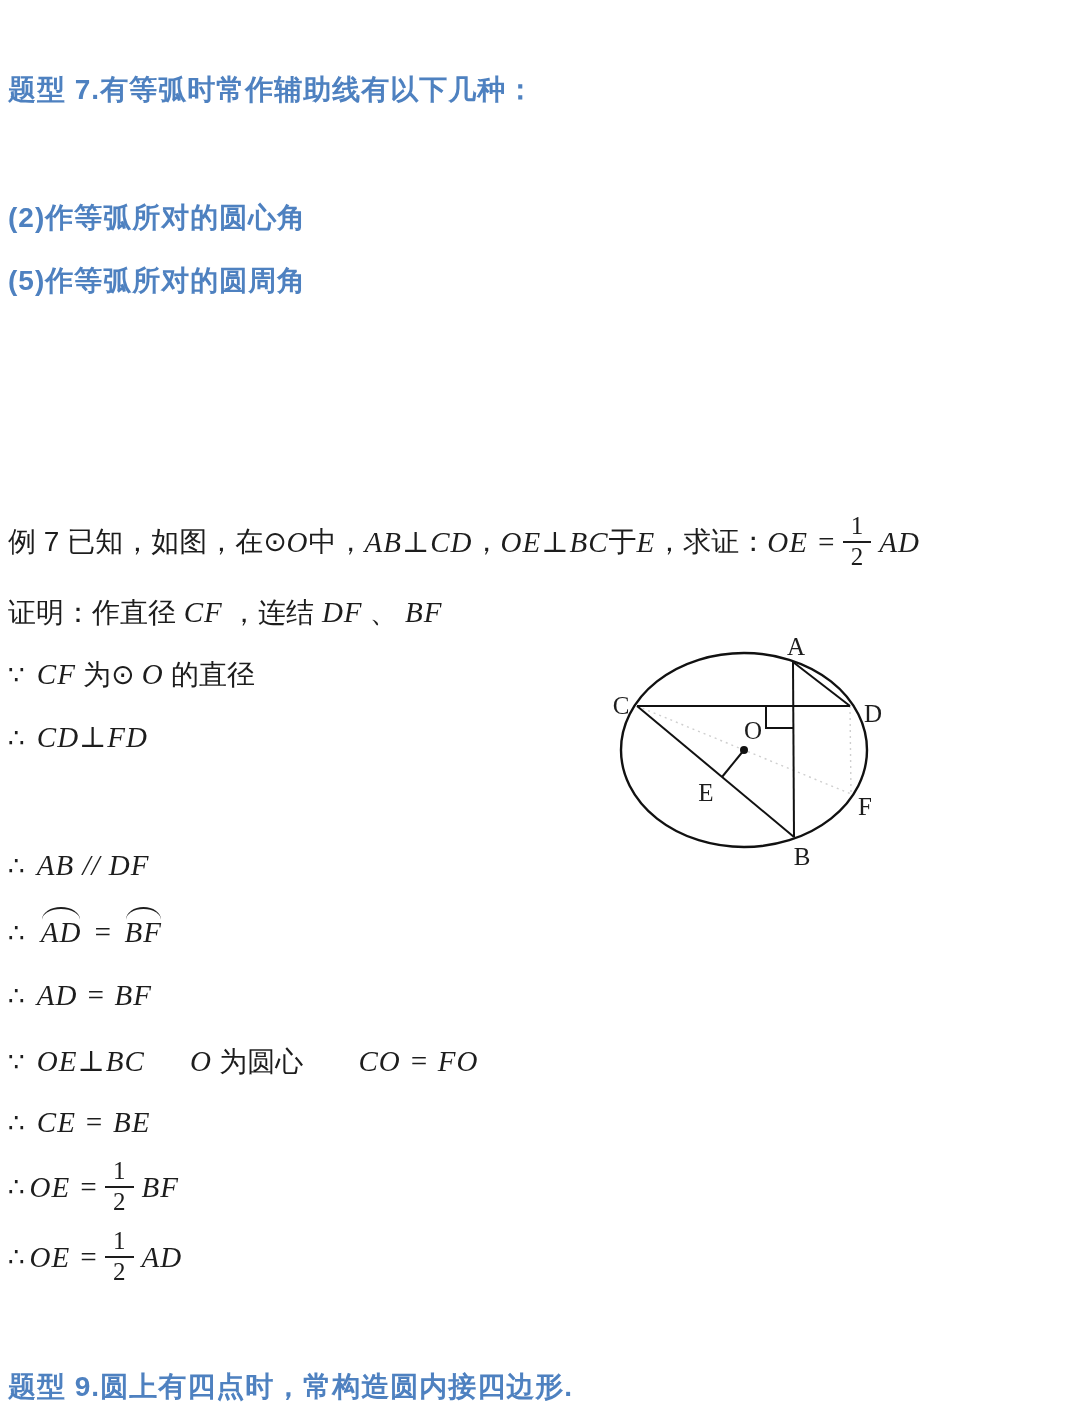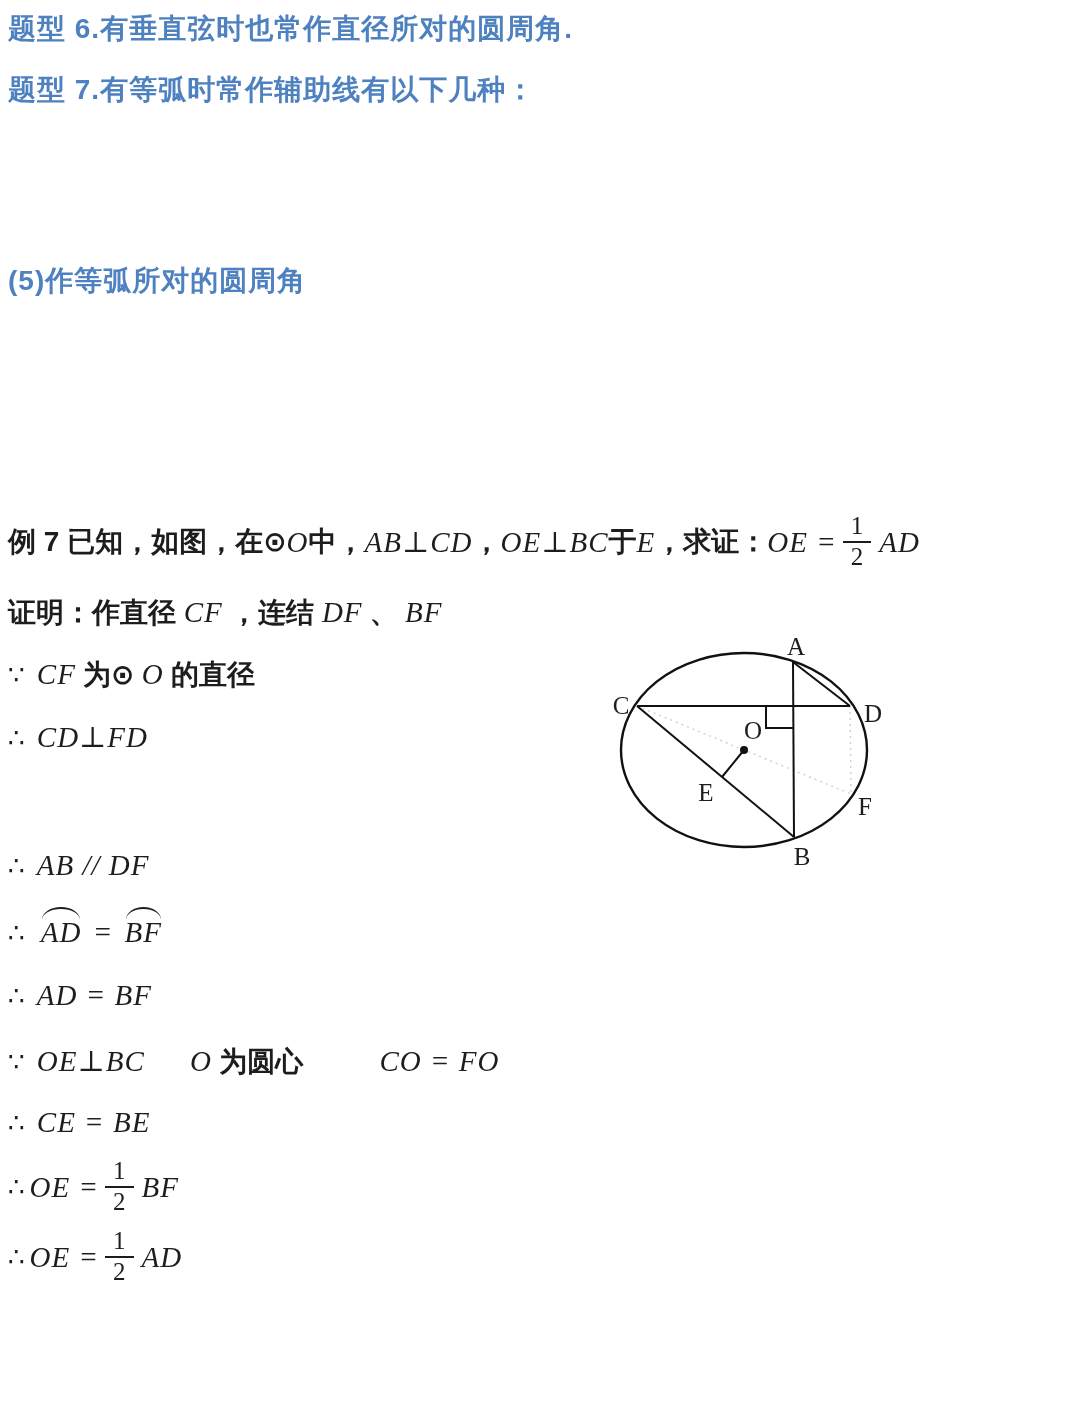--- a/index.html
+++ b/index.html
@@ -16,21 +16,21 @@
     font-family:"Liberation Sans","DejaVu Sans",sans-serif;
     font-weight:700;
     font-size:28px;
     color:#4e81c0;
     letter-spacing:1px;
   }
   .bodyline{font-size:29px;}
   .flexline{display:flex;align-items:center;}
   .zh{
     font-family:"Liberation Sans","DejaVu Sans",sans-serif;
-    font-weight:700;
+    font-weight:400;
     font-style:normal;
     font-size:28px;
   }
   .m{
     font-family:"Liberation Serif","DejaVu Serif",serif;
     font-style:italic;
     font-size:29px;
     letter-spacing:1px;
   }
   .sym{
@@ -60,35 +60,35 @@
     margin:0 4px;
   }
   .arc::before{
     content:"";
     position:absolute;
     left:1px;right:1px;top:-9px;height:11px;
     border-top:2.5px solid #1d1d1d;
     border-radius:50% 50% 0 0 / 100% 100% 0 0;
   }
   .gap-md{margin-left:38px;}
-  .gap-lg{margin-left:69px;}
+  .gap-lg{margin-left:48px;}
   .diagram{position:absolute;left:600px;top:625px;}
   .diagram text{
     font-family:"Liberation Serif","DejaVu Serif",serif;
     font-size:25px;
     fill:#1d1d1d;
   }
 </style>
 </head>
 <body>
 
 <div class="page">
 
-  <div class="abs heading" style="top:10px">题型 6.有垂直弦时也常作直径所对的圆周角.</div>
   <div class="abs heading" style="top:71px">题型 7.有等弧时常作辅助线有以下几种：</div>
+  <div class="abs heading" style="top:199px">(2)作等弧所对的圆心角</div>
   <div class="abs heading" style="top:262px">(5)作等弧所对的圆周角</div>
 
   <div class="abs flexline" style="top:500px;height:84px">
     <span class="zh">例 7 已知，如图，在⊙</span>
     <span class="m">O</span>
     <span class="zh"> 中，</span>
     <span class="m">AB⊥CD</span>
     <span class="zh">，</span>
     <span class="m">OE⊥BC</span>
     <span class="zh"> 于 </span>
@@ -168,20 +168,21 @@
   <div class="abs flexline bodyline" style="top:1222px;height:70px">
     <span class="sym">∴</span>
     <span class="m">OE =</span>
     <span class="frac">
       <span class="num">1</span>
       <span class="den">2</span>
     </span>
     <span class="m">AD</span>
   </div>
 
+  <div class="abs heading" style="top:1368px">题型 9.圆上有四点时，常构造圆内接四边形.</div>
 
   <svg class="diagram" width="300" height="250" viewBox="0 0 300 250">
 
     <line x1="37" y1="81" x2="251" y2="169" stroke="#cfcfcf" stroke-width="1.4" stroke-dasharray="2,4"></line>
     <line x1="250" y1="81" x2="251" y2="169" stroke="#cfcfcf" stroke-width="1.4" stroke-dasharray="2,4"></line>
 
     <ellipse cx="144" cy="125" rx="123" ry="97" fill="none" stroke="#111111" stroke-width="2.4"></ellipse>
 
     <line x1="37" y1="81" x2="250" y2="81" stroke="#111111" stroke-width="2"></line>
     <line x1="193" y1="37" x2="194" y2="212" stroke="#111111" stroke-width="2"></line>

